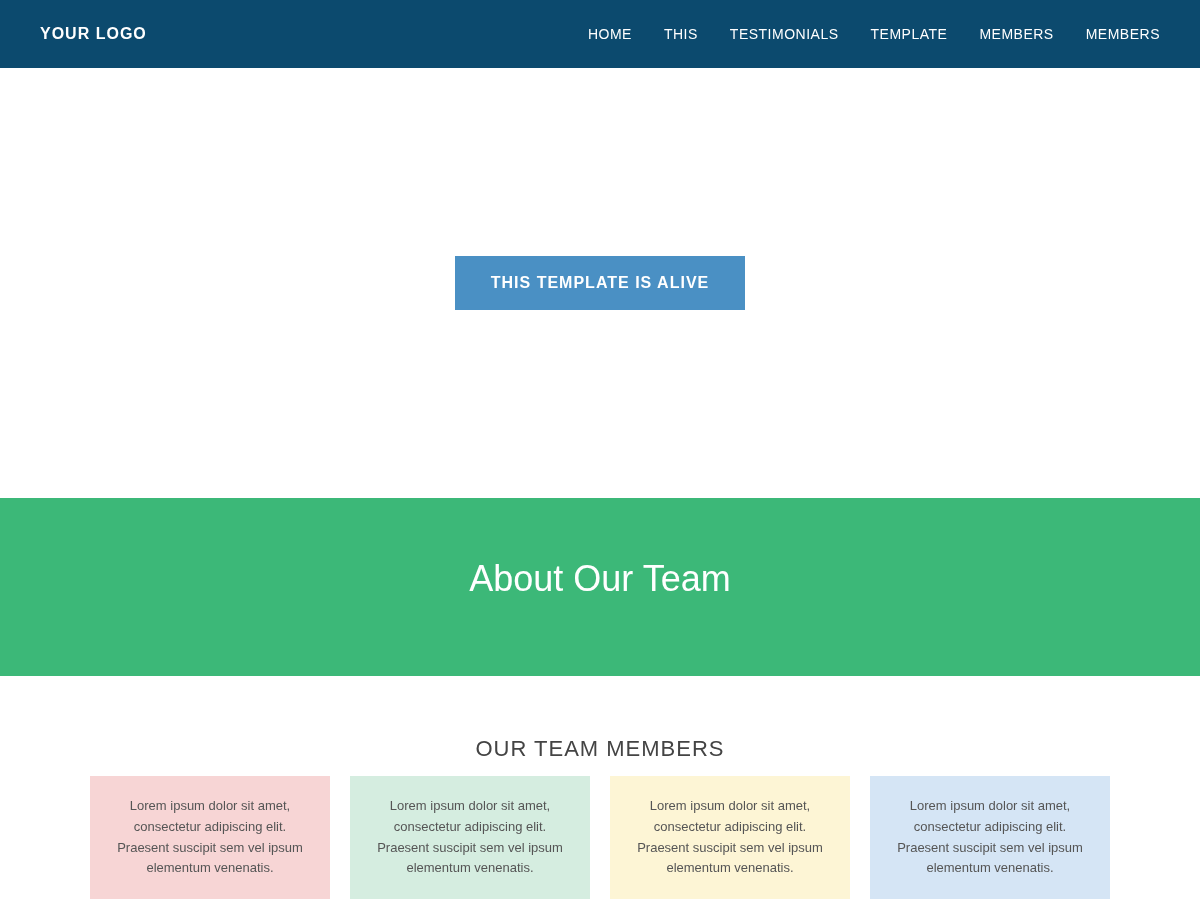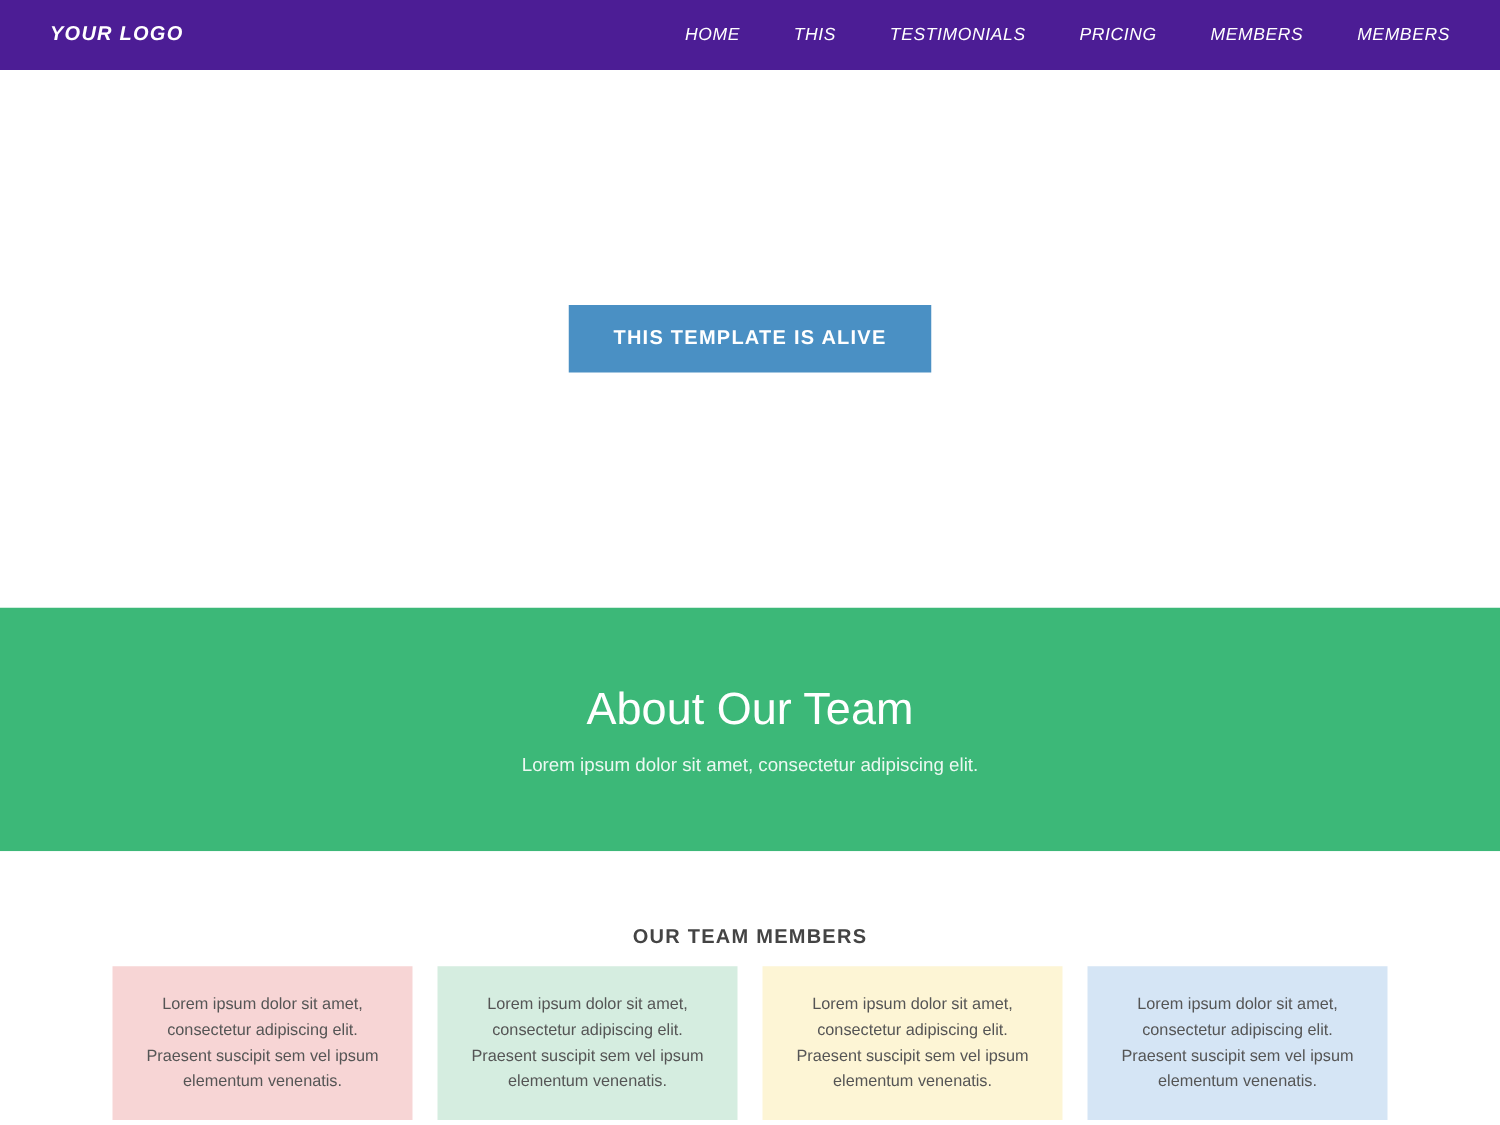--- a/index.html
+++ b/index.html
@@ -1,45 +1,43 @@
 <!DOCTYPE html>
 <html><head>
   <meta charset="utf-8">
   <style>
     * { margin: 0; padding: 0; box-sizing: border-box; }
     body { font-family: 'Helvetica Neue', Arial, sans-serif; background: #fff; }
 
     
     nav {
-      background-color: #4c1d95;
+      background-color: #0c4a6e;
       display: flex;
       align-items: center;
       justify-content: space-between;
       padding: 0 40px;
-      height: 56px;
-      font-style: italic;
+      height: 68px;
     }
     .nav-logo {
       color: #fff;
       font-size: 16px;
       font-weight: 600;
       letter-spacing: 1px;
     }
     .nav-links {
       display: flex;
       gap: 32px;
       list-style: none;
     }
     .nav-links li a {
       color: #fff;
       text-decoration: none;
       font-size: 14px;
       font-weight: 500;
       letter-spacing: 0.5px;
-      margin-left: 11px;
     }
 
     
     .hero {
       background: #fff;
       min-height: 430px;
       display: flex;
       align-items: center;
       justify-content: center;
       position: relative;
@@ -73,22 +71,22 @@
       font-size: 15px;
     }
 
     
     .team-section {
       padding: 60px 40px;
       text-align: center;
       background: #fff;
     }
     .team-heading {
-      font-size: 16px;
-      font-weight: 700;
+      font-size: 22px;
+      font-weight: 400;
       letter-spacing: 1px;
       color: #444;
       margin-bottom: 14px;
       text-transform: uppercase;
     }
     .team-description {
       font-size: 14px;
       color: #555;
       max-width: 680px;
       margin: 0 auto 40px auto;
@@ -115,33 +113,32 @@
   </style>
 </head>
 <body>
 
 <nav>
   <span class="nav-logo">YOUR LOGO</span>
   <ul class="nav-links">
     <li><a href="#">HOME</a></li>
     <li><a href="#">THIS</a></li>
     <li><a href="#">TESTIMONIALS</a></li>
-    <li><a href="#">PRICING</a></li>
+    <li><a href="#">TEMPLATE</a></li>
     <li><a href="#">MEMBERS</a></li>
     <li><a href="#">MEMBERS</a></li>
   </ul>
 </nav>
 
 <section class="hero">
   <button class="hero-btn">THIS TEMPLATE IS ALIVE</button>
 </section>
 
 <section class="about-section">
   <h2 class="about-title">About Our Team</h2>
-  <p class="about-subtitle">Lorem ipsum dolor sit amet, consectetur adipiscing elit.</p>
 </section>
 
 <section class="team-section">
   <h3 class="team-heading">OUR TEAM MEMBERS</h3>
   <div class="team-cards">
     <div class="team-card pink">
       <p>Lorem ipsum dolor sit amet, consectetur adipiscing elit. Praesent suscipit sem vel ipsum elementum venenatis.</p>
     </div>
     <div class="team-card mint">
       <p>Lorem ipsum dolor sit amet, consectetur adipiscing elit. Praesent suscipit sem vel ipsum elementum venenatis.</p>

